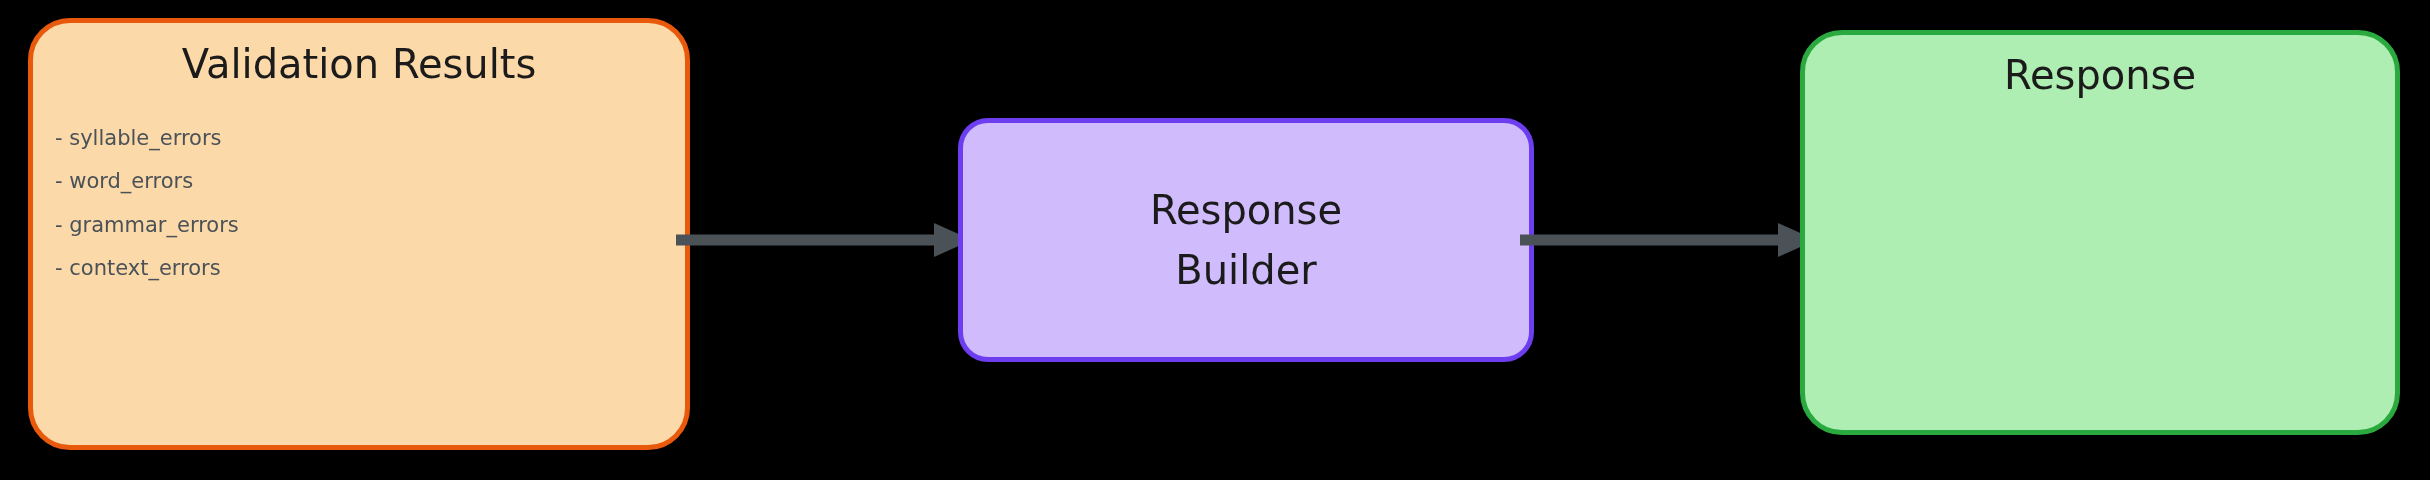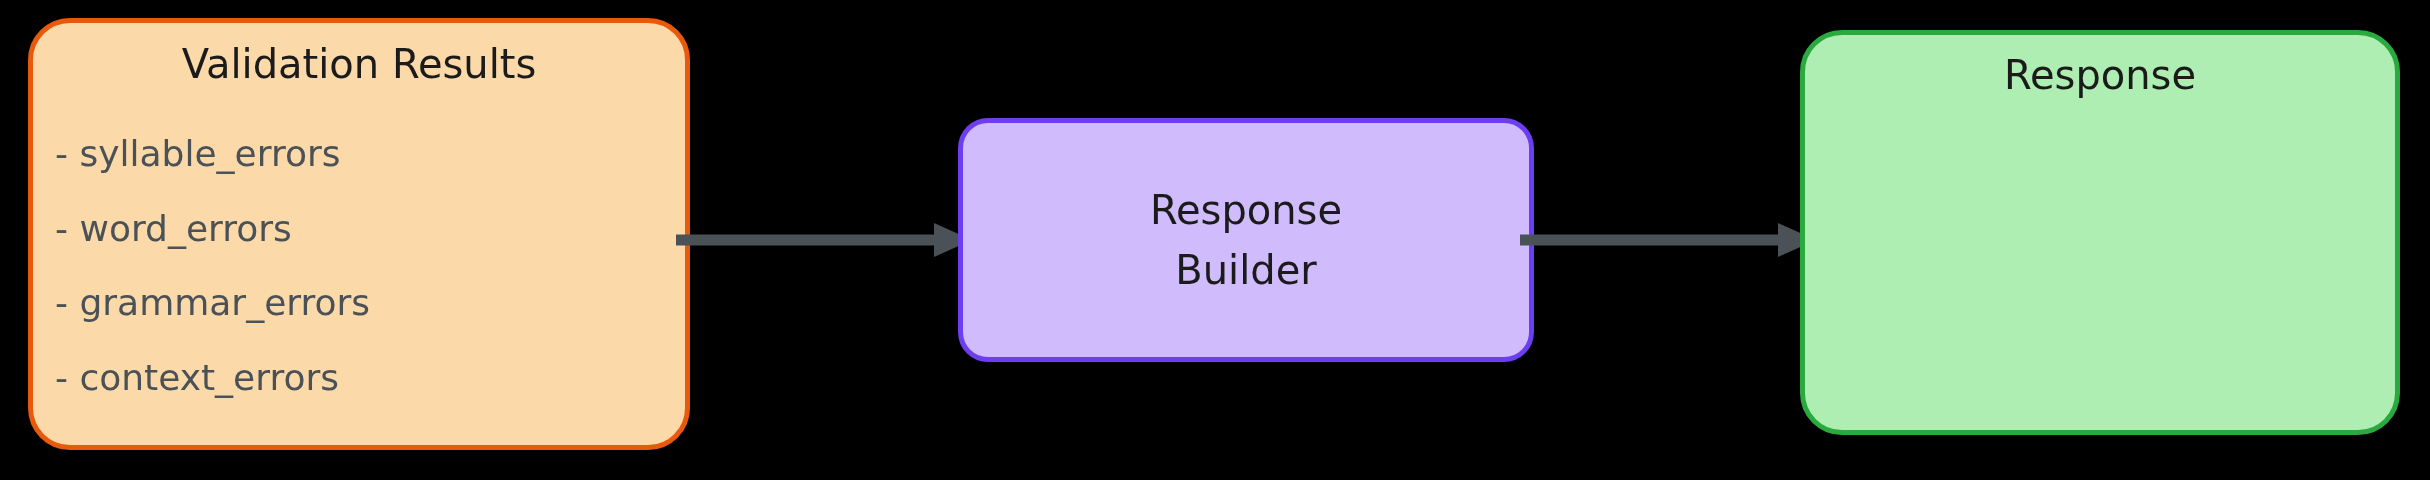--- a/index.html
+++ b/index.html
@@ -49,21 +49,21 @@
     border: 5px solid #e8590c;
     border-radius: 42px;
   }
   #node-validation .node-title {
     margin-top: 18px;
     font-size: 40px;
   }
   #node-validation .node-list {
     margin-top: 30px;
     margin-left: 22px;
-    font-size: 36px;
+    font-size: 21px;
     line-height: 2.07;
   }
 
   
   #node-builder {
     left: 958px;
     top: 118px;
     width: 576px;
     height: 244px;
     background: #d0bcfc;

